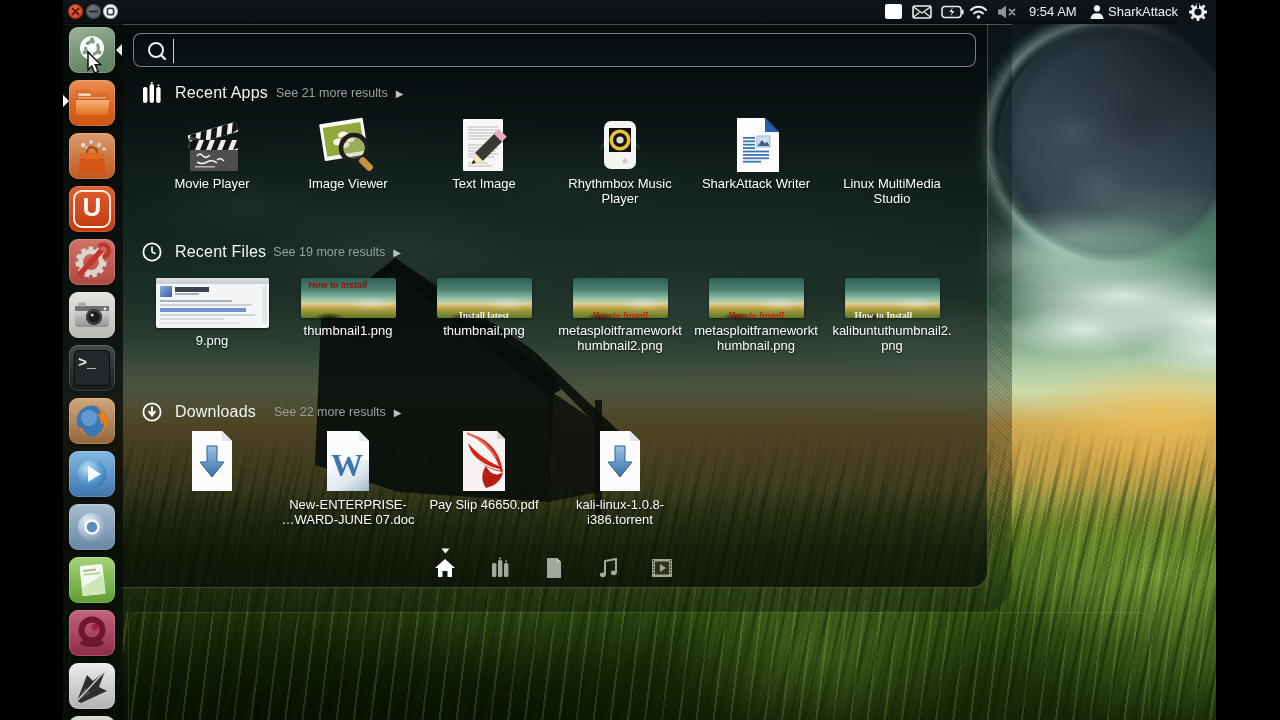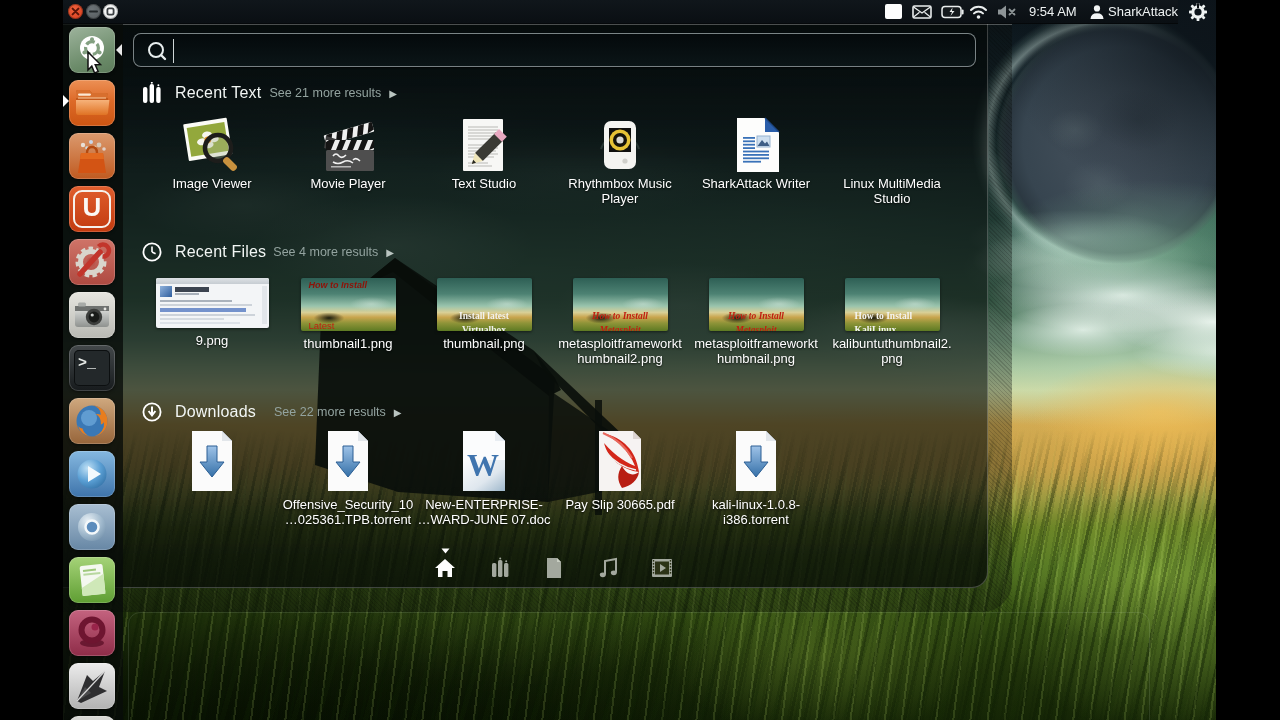--- a/index.html
+++ b/index.html
@@ -102,21 +102,21 @@
   .hdr .see{color:#93a39f;font-size:12.5px;}
   .hdr .arr{color:#b9c4c0;font-size:10px;margin-left:8px;}
   
   .row{position:absolute;left:81px;width:830px;display:flex;}
   .cell{width:136px;display:flex;flex-direction:column;align-items:center;flex:none;}
   .lbl{color:#fff;font-size:13px;line-height:14.5px;text-align:center;margin-top:6px;
        text-shadow:0 1px 2px rgba(0,0,0,.8);width:150px;}
   .ico{height:62px;display:flex;align-items:center;justify-content:center;}
   #rowapps .lbl{margin-top:1px;}
   .ico2{height:62px;display:flex;align-items:flex-end;justify-content:center;}
-  .thumb{position:relative;width:95px;height:53px;border-radius:2px;overflow:hidden;
+  .thumb{position:relative;width:95px;height:40px;border-radius:2px;overflow:hidden;
      box-shadow:0 1px 3px rgba(0,0,0,.5);}
   .tsky{position:absolute;inset:0;
      background:
        radial-gradient(ellipse 22px 8px at 28px 40px, rgba(10,14,8,.9), rgba(10,14,8,0) 70%),
        radial-gradient(ellipse 30px 10px at 70px 26px, rgba(225,240,230,.45), rgba(225,240,230,0) 70%),
        linear-gradient(180deg,#2e5f55 0,#4d8273 30%,#9ac4ad 53%,#d8cf96 65%,#c9a54e 74%,#8f9438 85%,#5d7a23 100%);}
   .ttxt{position:absolute;left:0;top:2px;width:100%;font-size:9px;line-height:10px;}
   .ttxt2{position:absolute;left:0;top:2px;width:100%;font-size:9.5px;line-height:14px;text-align:center;margin-top:28px;}
   
   #launcher{position:absolute;left:0;top:24px;width:60px;height:696px;
@@ -154,68 +154,47 @@
     </div>
 
     <div class="hdr" style="top:58px">
       <svg width="20" height="22" viewBox="0 0 20 22">
         <rect x="1" y="5" width="4.4" height="16" rx="2" fill="#fff"></rect>
         <rect x="7.6" y="2" width="4.4" height="19" rx="2" fill="#fff"></rect>
         <rect x="14.2" y="5" width="4.4" height="16" rx="2" fill="#fff"></rect>
         <circle cx="9.8" cy="0.8" r="1" fill="#fff"></circle>
           <circle cx="16.4" cy="3.2" r="1" fill="#fff"></circle>
       </svg>
-      <span class="ttl">Recent Text</span>
+      <span class="ttl">Recent Apps</span>
       <span class="see" style="margin-left:8px">See 21 more results</span>
       <span class="arr">▶</span>
     </div>
 
     <div class="hdr" style="top:218px">
       <svg width="20" height="20" viewBox="0 0 20 20">
         <circle cx="10" cy="10" r="8.6" fill="none" stroke="#fff" stroke-width="1.8"></circle>
         <line x1="10" y1="10" x2="10" y2="4.6" stroke="#fff" stroke-width="1.6"></line>
         <line x1="10" y1="10" x2="13.6" y2="11.8" stroke="#fff" stroke-width="1.6"></line>
       </svg>
       <span class="ttl">Recent Files</span>
-      <span class="see" style="margin-left:7px">See 4 more results</span>
+      <span class="see" style="margin-left:7px">See 19 more results</span>
       <span class="arr">▶</span>
     </div>
 
     <div class="hdr" style="top:378px">
       <svg width="20" height="20" viewBox="0 0 20 20">
         <circle cx="10" cy="10" r="8.6" fill="none" stroke="#fff" stroke-width="1.8"></circle>
         <path d="M10 4.5 L10 12 M6.6 9 L10 13.4 L13.4 9" fill="none" stroke="#fff" stroke-width="2"></path>
       </svg>
       <span class="ttl">Downloads</span>
       <span class="see" style="margin-left:18px">See 22 more results</span>
       <span class="arr">▶</span>
     </div>
 
     <div class="row" id="rowapps" style="top:90px">
-      <div class="cell">
-        <div class="ico">
-          <svg width="62" height="60" viewBox="0 0 62 60">
-            <g transform="rotate(-9 26 26)">
-              <rect x="5" y="6" width="44" height="37" fill="#fbfbf6" rx="1"></rect>
-              <rect x="8" y="10" width="38" height="29" fill="#93a83c"></rect>
-              <g fill="#f6f6ee">
-                  <ellipse cx="27" cy="20" rx="5" ry="3.4"></ellipse>
-                  <ellipse cx="33" cy="25" rx="5" ry="3.4"></ellipse>
-                  <ellipse cx="21" cy="26" rx="5" ry="3.4"></ellipse>
-                  <ellipse cx="27" cy="30" rx="5" ry="3.4"></ellipse>
-                </g>
-              <circle cx="27" cy="25" r="3.4" fill="#e8902a"></circle>
-            </g>
-            <circle cx="37" cy="33" r="13" fill="#a8b894" opacity=".35"></circle>
-            <circle cx="37" cy="33" r="13" fill="none" stroke="#1d1d1b" stroke-width="4.6"></circle>
-            <rect x="45.5" y="41" width="7" height="16" rx="3" fill="#c8913e" transform="rotate(-45 49 49)"></rect>
-          </svg>
-        </div>
-        <div class="lbl">Image Viewer</div>
-      </div>
       <div class="cell">
         <div class="ico">
           <svg width="60" height="60" viewBox="0 0 60 60">
             <g transform="rotate(-16 9 29)">
               <rect x="8" y="20" width="50" height="10" rx="1" fill="#f0f0f0"></rect>
               <g fill="#141414">
                   <polygon points="11,20 17,20 13,30 7,30"></polygon>
                   <polygon points="22,20 28,20 24,30 18,30"></polygon>
                   <polygon points="33,20 39,20 35,30 29,30"></polygon>
                   <polygon points="44,20 50,20 46,30 40,30"></polygon>
@@ -233,35 +212,56 @@
               </g>
             <rect x="8" y="35" width="48" height="21" rx="1.5" fill="#4e4e4e"></rect>
             <path d="M15 41 q3-4 6 0 q3 3 7-1 M35 45 q3-3 7 1 M15 47 q5 3 10 0 q5-3 10 1" stroke="#f0f0f0" stroke-width="1.6" fill="none"></path>
             <rect x="13" y="51" width="20" height="1.5" fill="#b9b9b9"></rect>
           </svg>
         </div>
         <div class="lbl">Movie Player</div>
       </div>
       <div class="cell">
         <div class="ico">
+          <svg width="62" height="60" viewBox="0 0 62 60">
+            <g transform="rotate(-9 26 26)">
+              <rect x="5" y="6" width="44" height="37" fill="#fbfbf6" rx="1"></rect>
+              <rect x="8" y="10" width="38" height="29" fill="#93a83c"></rect>
+              <g fill="#f6f6ee">
+                  <ellipse cx="27" cy="20" rx="5" ry="3.4"></ellipse>
+                  <ellipse cx="33" cy="25" rx="5" ry="3.4"></ellipse>
+                  <ellipse cx="21" cy="26" rx="5" ry="3.4"></ellipse>
+                  <ellipse cx="27" cy="30" rx="5" ry="3.4"></ellipse>
+                </g>
+              <circle cx="27" cy="25" r="3.4" fill="#e8902a"></circle>
+            </g>
+            <circle cx="37" cy="33" r="13" fill="#a8b894" opacity=".35"></circle>
+            <circle cx="37" cy="33" r="13" fill="none" stroke="#1d1d1b" stroke-width="4.6"></circle>
+            <rect x="45.5" y="41" width="7" height="16" rx="3" fill="#c8913e" transform="rotate(-45 49 49)"></rect>
+          </svg>
+        </div>
+        <div class="lbl">Image Viewer</div>
+      </div>
+      <div class="cell">
+        <div class="ico">
           <svg width="58" height="60" viewBox="0 0 58 60">
             <rect x="8" y="4" width="40" height="52" fill="#f7f7f5" rx="1"></rect>
             <g stroke="#b9b9b6" stroke-width="1.2">
               <path d="M13 12 h30 M13 15 h30 M13 18 h28 M13 21 h30 M13 24 h26"></path>
               <path d="M13 30 h30 M13 33 h30 M13 36 h28 M13 39 h30 M13 42 h26 M13 48 h20 M13 51 h24"></path>
             </g>
             <g transform="rotate(45 32 36)">
               <rect x="25" y="16" width="11" height="30" fill="#3a3a34"></rect>
               <rect x="25" y="12" width="11" height="7" fill="#e8a8c0"></rect>
               <polygon points="25,46 36,46 30.5,56" fill="#efe5b8"></polygon>
               <polygon points="28.5,52 32.5,52 30.5,56" fill="#26261f"></polygon>
             </g>
           </svg>
         </div>
-        <div class="lbl">Text Studio</div>
+        <div class="lbl">Text Image</div>
       </div>
       <div class="cell">
         <div class="ico">
           <svg width="56" height="60" viewBox="0 0 56 60">
             <path d="M13 30 a16 16 0 0 1 30 0" stroke="#5a6f68" stroke-width="2" fill="none" opacity=".5"></path>
             <path d="M9 34 a20 20 0 0 1 38 0" stroke="#5a6f68" stroke-width="2" fill="none" opacity=".35"></path>
             <rect x="12" y="6" width="32" height="48" rx="7" fill="#f4f4f1"></rect>
             <rect x="17" y="13" width="22" height="24" fill="#10100e"></rect>
             <circle cx="28" cy="25" r="10.5" fill="#e6c235"></circle>
             <circle cx="28" cy="25" r="7" fill="#14120a"></circle>
@@ -358,49 +358,41 @@
       <div class="cell">
         <div class="ico2">
           <svg width="50" height="62" viewBox="0 0 50 62">
               <use href="#torrico"></use>
             </svg>
         </div>
       </div>
       <div class="cell">
         <div class="ico2">
           <svg width="50" height="62" viewBox="0 0 50 62">
-              <use href="#torrico"></use>
-            </svg>
-        </div>
-        <div class="lbl">Offensive_Security_10<br>…025361.TPB.torrent</div>
-      </div>
-      <div class="cell">
-        <div class="ico2">
-          <svg width="50" height="62" viewBox="0 0 50 62">
             <path d="M4 1 H36 L46 11 V61 H4 Z" fill="#fbfcfd"></path>
             <path d="M4 30 H46 V61 H4 Z" fill="url(#docg)"></path>
             <path d="M36 1 L36 11 L46 11 Z" fill="#e8edf2"></path>
             <path d="M36 1 L46 11" stroke="#b0bcc8" stroke-width="1"></path>
             <text x="24" y="46" text-anchor="middle" font-size="32" font-weight="bold" fill="#3f74ae" font-family="Liberation Serif,serif">W</text>
           </svg>
         </div>
         <div class="lbl">New-ENTERPRISE-<br>…WARD-JUNE 07.doc</div>
       </div>
       <div class="cell">
         <div class="ico2">
           <svg width="48" height="62" viewBox="0 0 48 62">
             <path d="M3 1 H37 L45 9 V61 H3 Z" fill="#f6f3f2"></path>
             <path d="M37 1 L37 9 L45 9 Z" fill="#ddd5d2"></path>
             <path d="M7 3 C27 8 40 20 43 42 C28 40 12 30 8 13 C20 27 33 34 39 36 C33 20 19 9 7 3 Z" fill="#d32619"></path>
             <path d="M43 42 C42 50 35 56 26 58 C21 51 21 43 26 36 C30 44 37 47 43 42Z" fill="#b81d12"></path>
             <path d="M10 22 C 18 32 30 38 40 40" stroke="#f0f0ee" stroke-width="1.4" fill="none"></path>
             <path d="M7 3 C 19 8 30 17 36 28" stroke="#e8695e" stroke-width="2" fill="none"></path>
           </svg>
         </div>
-        <div class="lbl">Pay Slip 30665.pdf</div>
+        <div class="lbl">Pay Slip 46650.pdf</div>
       </div>
       <div class="cell">
         <div class="ico2">
           <svg width="50" height="62" viewBox="0 0 50 62">
               <use href="#torrico"></use>
             </svg>
         </div>
         <div class="lbl">kali-linux-1.0.8-<br>i386.torrent</div>
       </div>
     </div>

